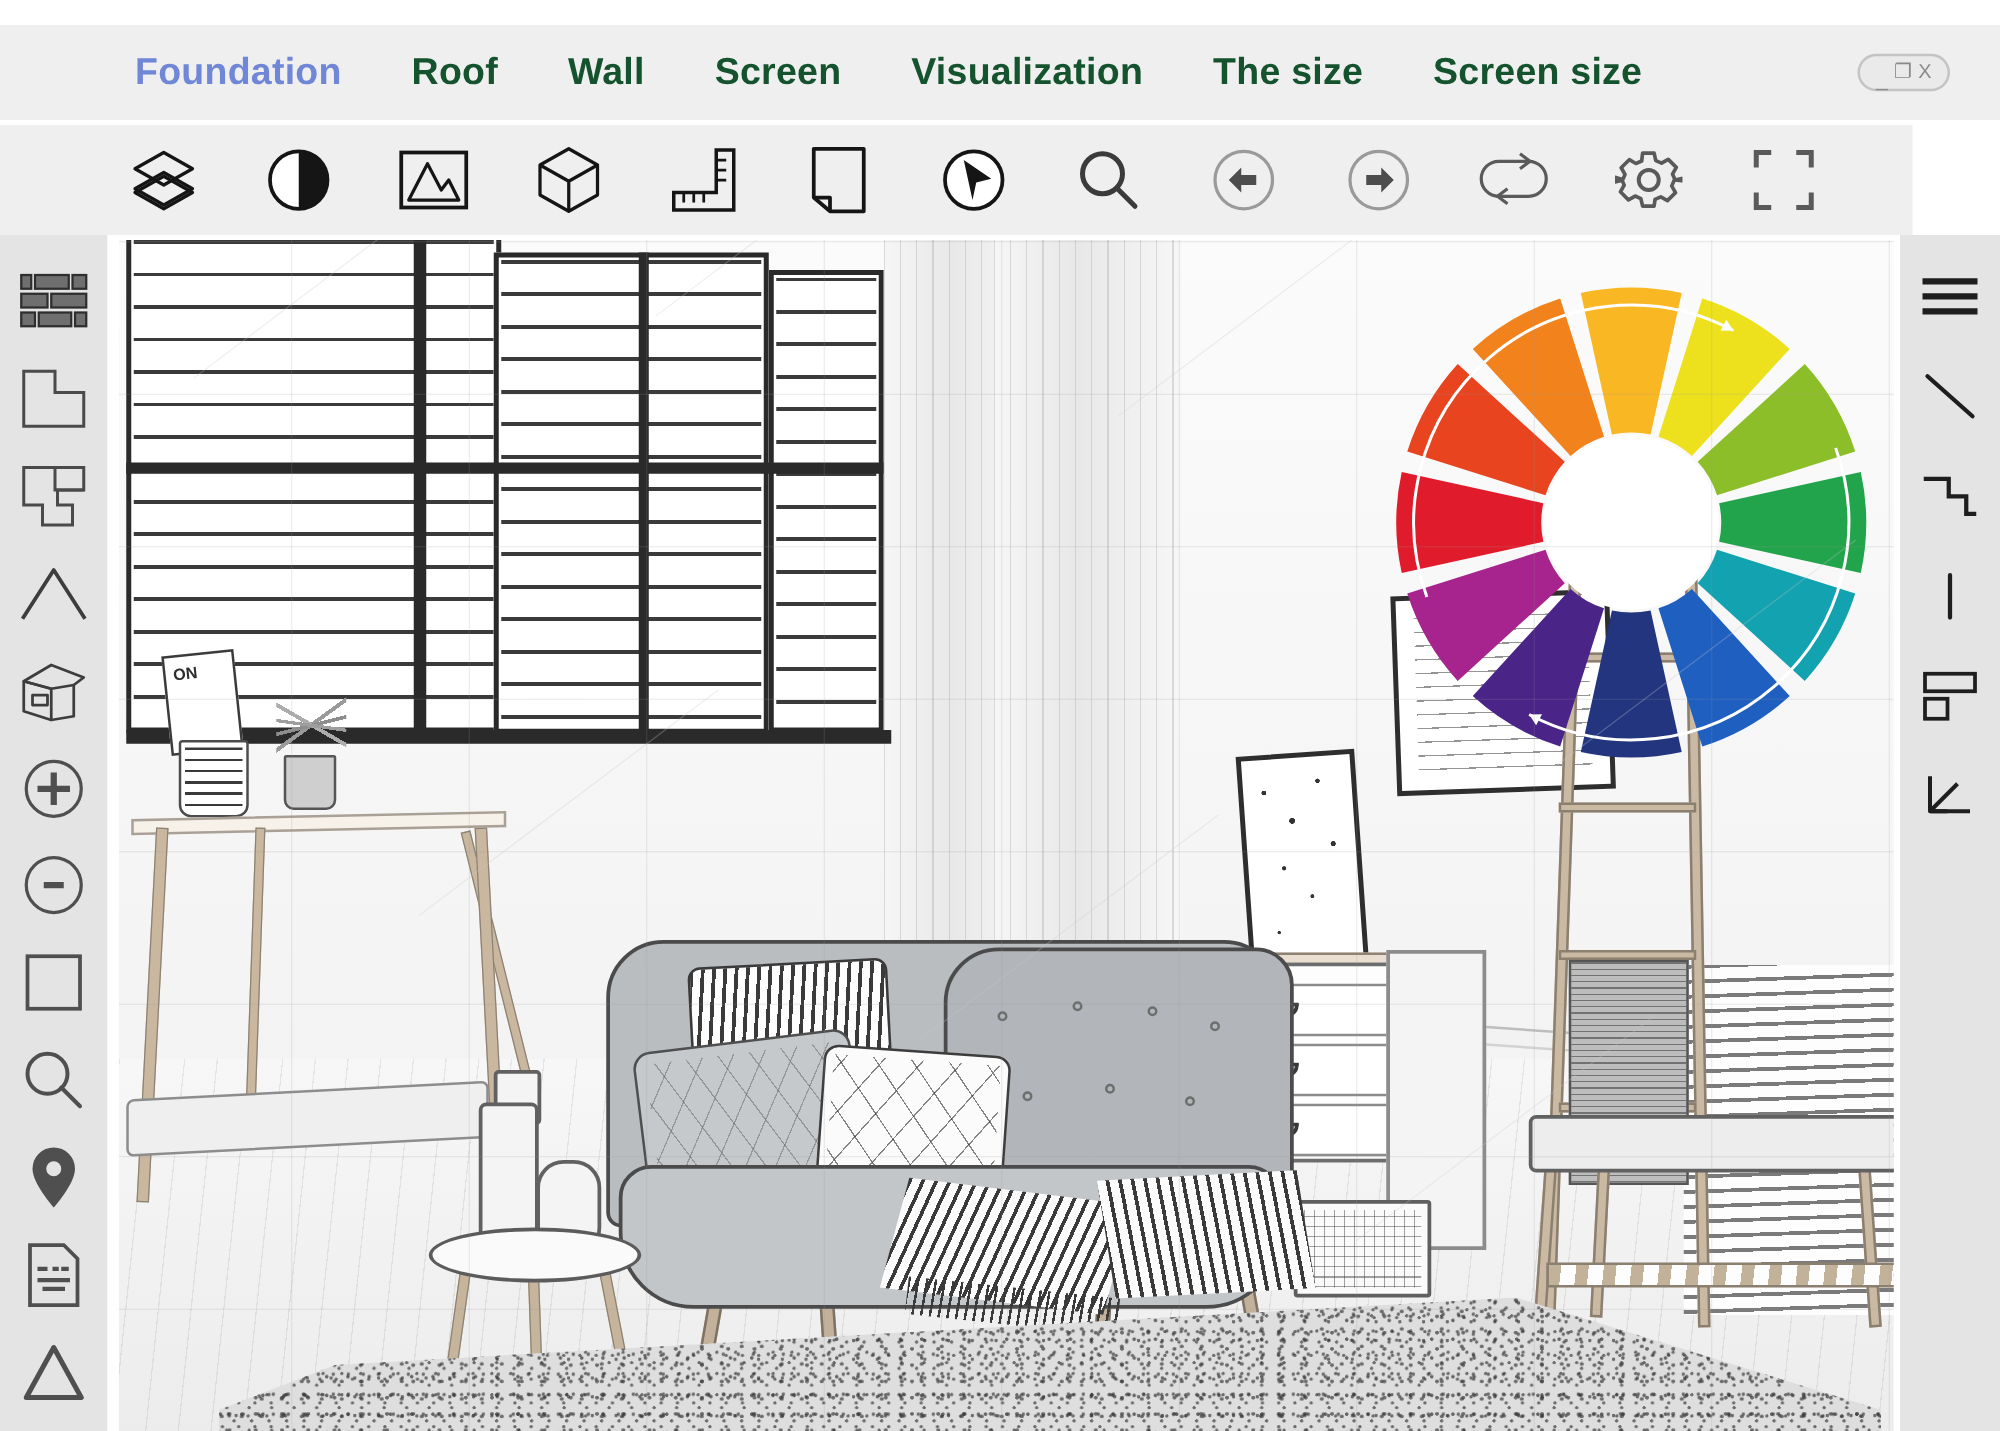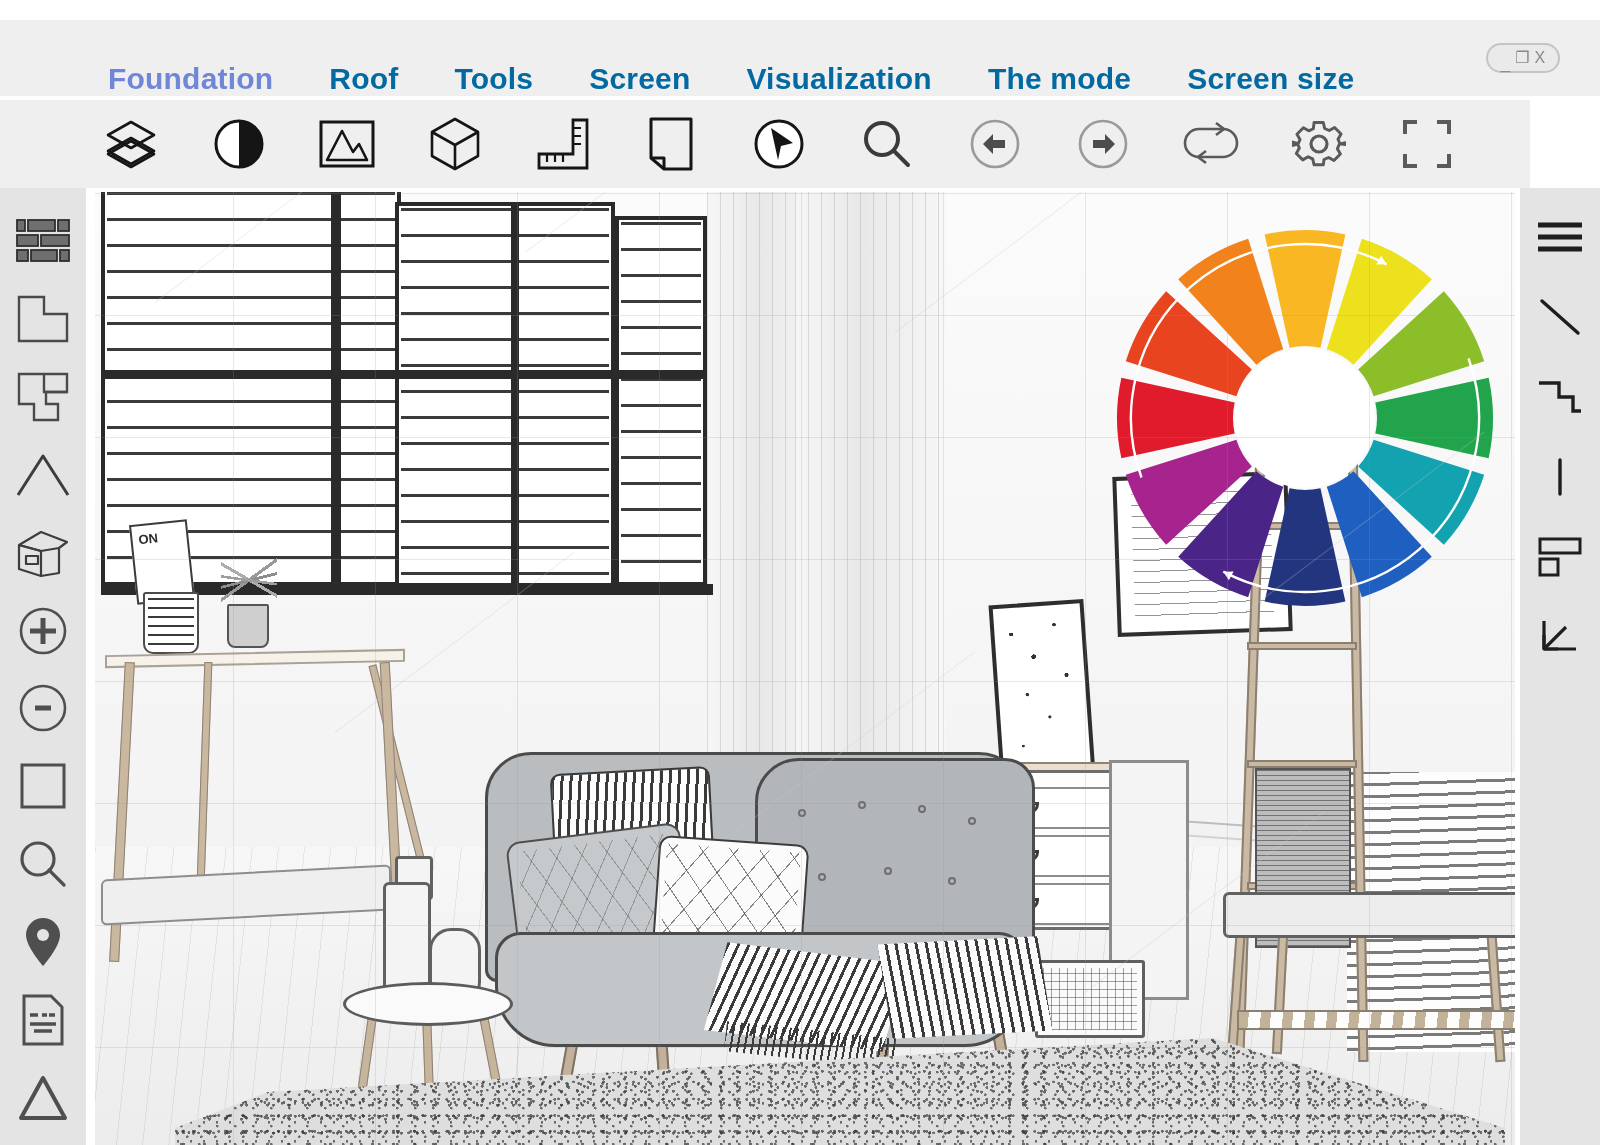--- a/index.html
+++ b/index.html
@@ -17,27 +17,27 @@
     background: #ffffff;
   }
 
   
   .menubar {
     position: absolute;
     left: 0; top: 20px;
     width: 1600px; height: 76px;
     background: #efefef;
     display: flex;
-    align-items: flex-end;
+    align-items: center;
     padding-left: 108px;
   }
   .menu-item {
     font-size: 30px;
     font-weight: bold;
-    color: #0369a1;
+    color: #14532d;
     letter-spacing: 0.2px;
     margin-right: 56px;
     white-space: nowrap;
     cursor: default;
   }
   .menu-item.active { color: #7086d6; }
 
   .win-ctrl {
     position: absolute;
     right: 40px; top: 50%;
@@ -451,24 +451,24 @@
   }
 </style>
 </head>
 <body>
 
 <div id="app">
 
   <div class="menubar">
     <div class="menu-item active">Foundation</div>
     <div class="menu-item">Roof</div>
-    <div class="menu-item">Tools</div>
+    <div class="menu-item">Wall</div>
     <div class="menu-item">Screen</div>
     <div class="menu-item">Visualization</div>
-    <div class="menu-item">The mode</div>
+    <div class="menu-item">The size</div>
     <div class="menu-item">Screen size</div>
 
     <div class="win-ctrl">
       <span class="wc-min">_</span>
       <span>❐</span>
       <span>X</span>
     </div>
   </div>
 
   <div class="toolbar">

